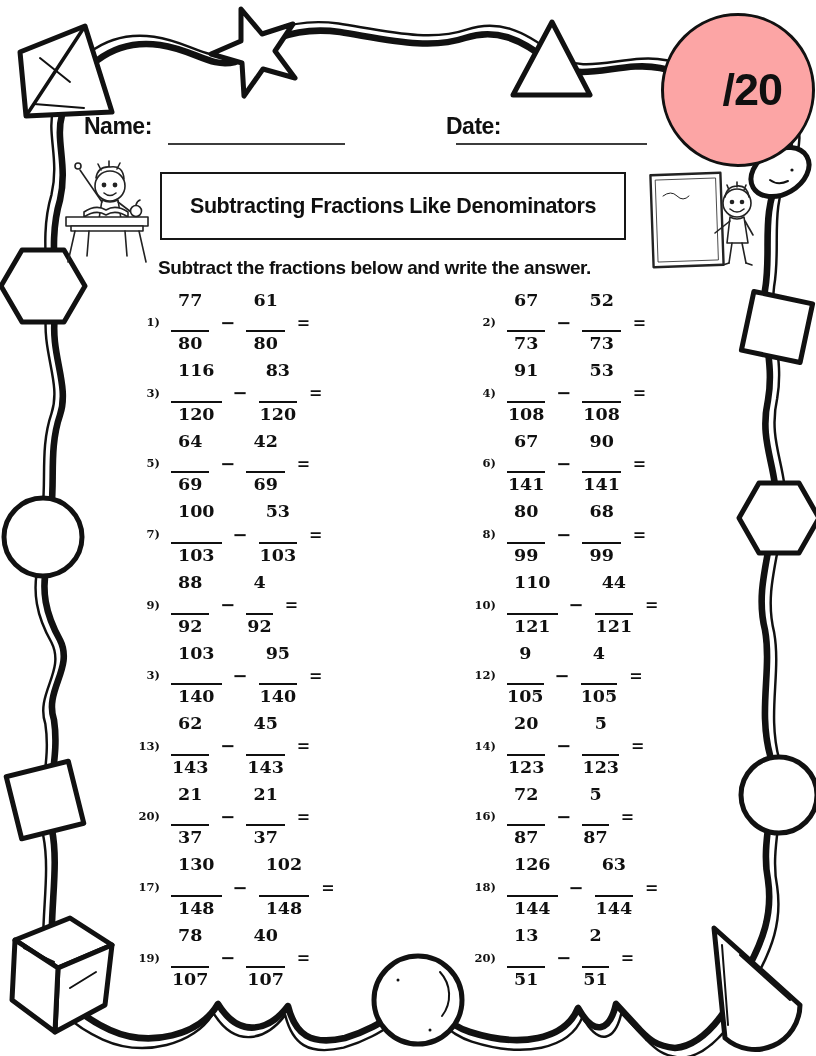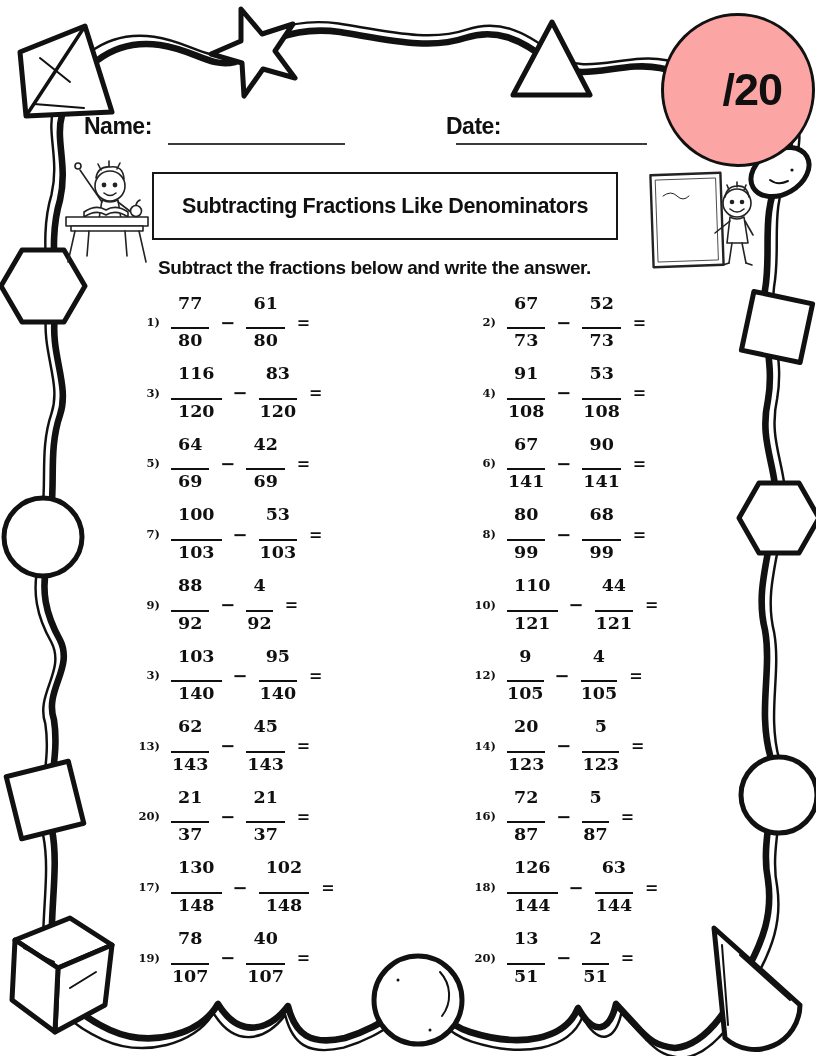--- a/index.html
+++ b/index.html
@@ -20,37 +20,37 @@
 
   
   .field-label{position:absolute;font-weight:700;font-size:23px;letter-spacing:-0.5px;}
   .blank-line{position:absolute;border-bottom:2px solid #3c3c3c;height:28px;}
   #name-label{left:84px;top:113px;}
   #name-line{left:168px;top:115px;width:177px;}
   #date-label{left:398px;top:113px;margin-left:48px;}
   #date-line{left:456px;top:115px;width:191px;}
 
   
-  .title-box{position:absolute;left:152px;top:172px;width:466px;height:68px;
+  .title-box{position:absolute;left:160px;top:172px;width:466px;height:68px;
     box-sizing:border-box;border:2.5px solid #161616;background:#fff;
     display:flex;align-items:center;justify-content:center;}
   .title-box span{font-weight:700;font-size:21.5px;letter-spacing:-0.4px;}
 
   .instruction{position:absolute;left:158px;top:257px;font-weight:700;
     font-size:19px;letter-spacing:-0.4px;}
 
   
   .problems{position:absolute;left:133px;top:287px;width:566px;
     display:grid;grid-template-columns:336px 1fr;grid-auto-rows:70.6px;}
   .problem{display:flex;align-items:center;}
   .pnum{width:27px;text-align:right;font:700 11.5px "DejaVu Serif",serif;
     margin-right:11px;}
   .frac{display:inline-block;text-align:center;
     font:700 17.5px "DejaVu Serif",serif;line-height:1.12;}
-  .frac .num{display:block;padding:0 7px 14px;border-bottom:2.6px solid #101010;}
+  .frac .num{display:block;padding:0 7px 20px;border-bottom:2.6px solid #101010;}
   .frac .den{display:block;padding-top:2px;}
   .op{margin:0 11px;font:700 18px "DejaVu Serif",serif;}
   .eq{margin-left:12px;font:700 16px "DejaVu Serif",serif;}
 </style>
 </head>
 <body>
 
 <svg id="border-art" width="816" height="1056" viewBox="0 0 816 1056" fill="none" stroke="#111" stroke-linecap="round" stroke-linejoin="round">
   <g>
 

